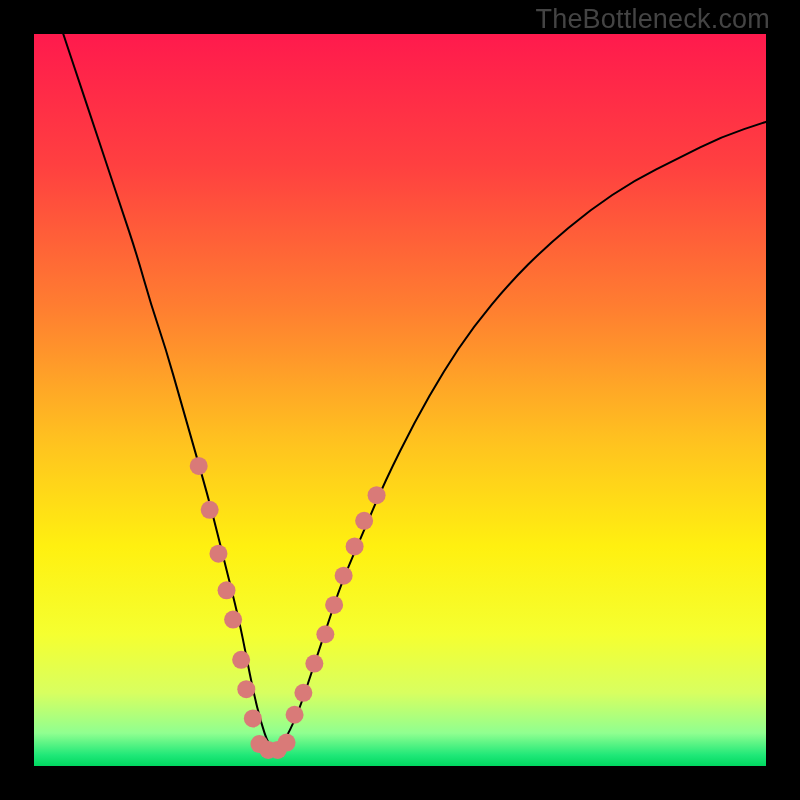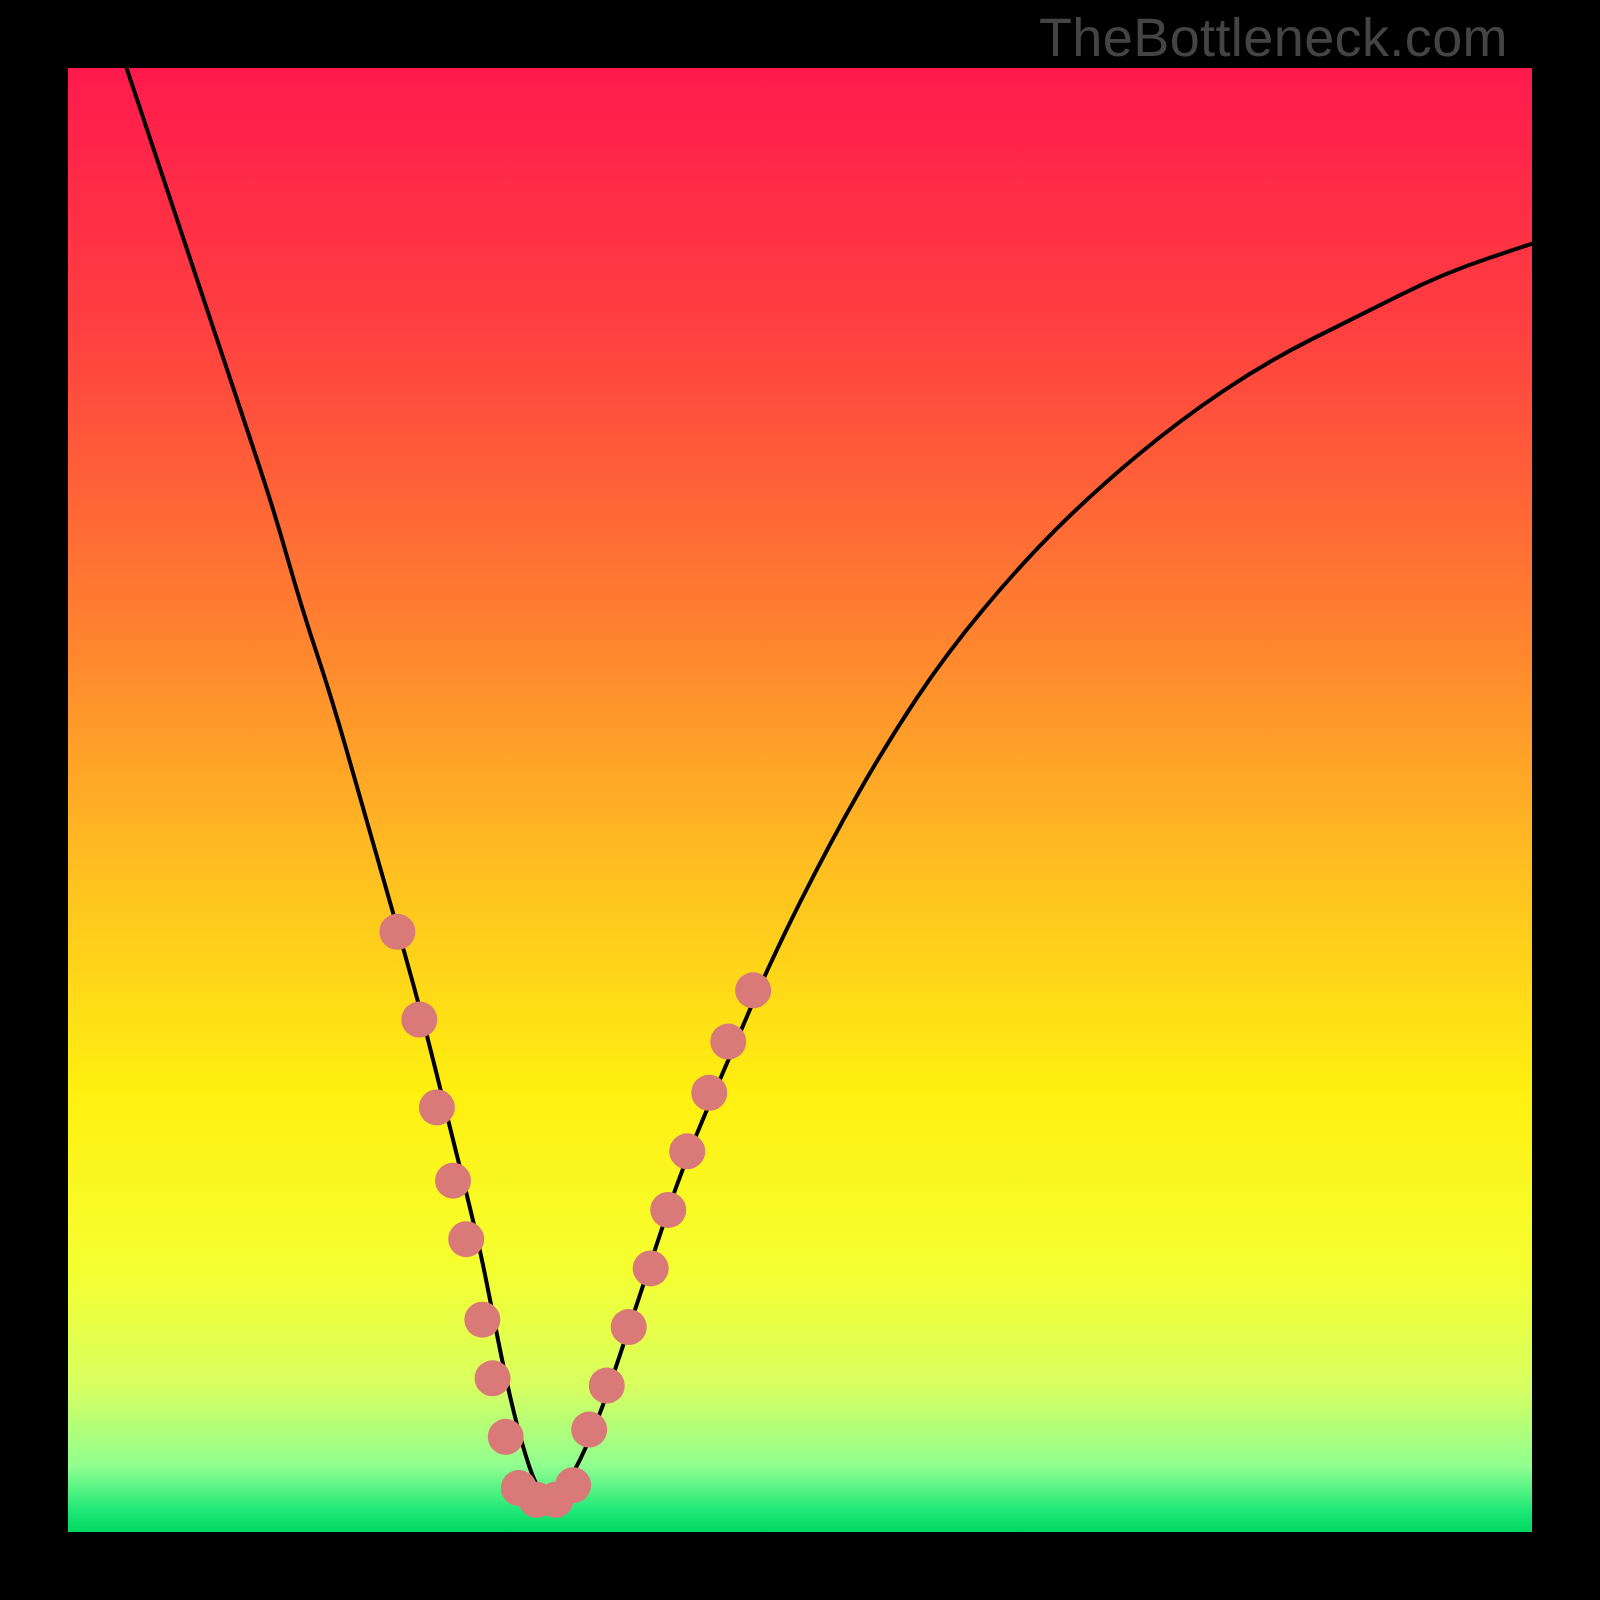--- a/index.html
+++ b/index.html
@@ -23,21 +23,21 @@
     position: absolute;
     top: 34px;
     left: 34px;
     width: 732px;
     height: 732px;
     overflow: hidden;
   }
   .watermark {
     position: absolute;
     top: 4px;
-    right: 46px;
+    right: 30px;
     color: #444;
     font-size: 27px;
     font-weight: 400;
     letter-spacing: 0.2px;
     user-select: none;
   }
   svg {
     display: block;
   }
 </style>

